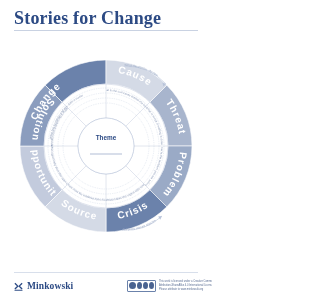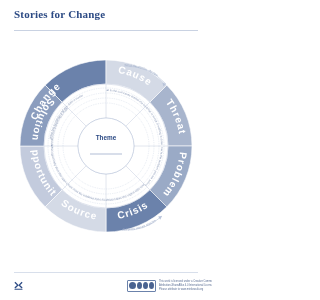--- a/index.html
+++ b/index.html
@@ -15,21 +15,21 @@
     font-family: "Liberation Sans", sans-serif;
     background: #ffffff;
   }
 
   
   .page-title {
     position: absolute;
     left: 14px;
     top: 8px;
     font-family: "Liberation Serif", serif;
-    font-size: 11px;
+    font-size: 18px;
     font-weight: 700;
     color: #2c4a84;
     letter-spacing: 0.2px;
     white-space: nowrap;
   }
   .header-rule {
     position: absolute;
     left: 14px;
     top: 30px;
     width: 184px;
@@ -277,20 +277,21 @@
 </div>
 
 <div class="footer-rule"></div>
 
 <div class="brand">
   <svg class="brand-mark" viewBox="0 0 10 10">
     <path d="M1 1.4 L4.2 4.6 L1 7.8" fill="none" stroke="#2c4a84" stroke-width="1.5"></path>
     <path d="M9 1.4 L5.8 4.6 L9 7.8" fill="none" stroke="#2c4a84" stroke-width="1.5"></path>
     <rect x="0.6" y="8.6" width="8.8" height="1.1" fill="#2c4a84"></rect>
   </svg>
+  <span class="brand-name">Minkowski</span>
 </div>
 
 <div class="license">
   <div class="cc-badge">
     <span class="cc-left"></span>
     <span class="cc-b1"></span>
     <span class="cc-b2"></span>
     <span class="cc-b3"></span>
   </div>
   <div class="license-text">

